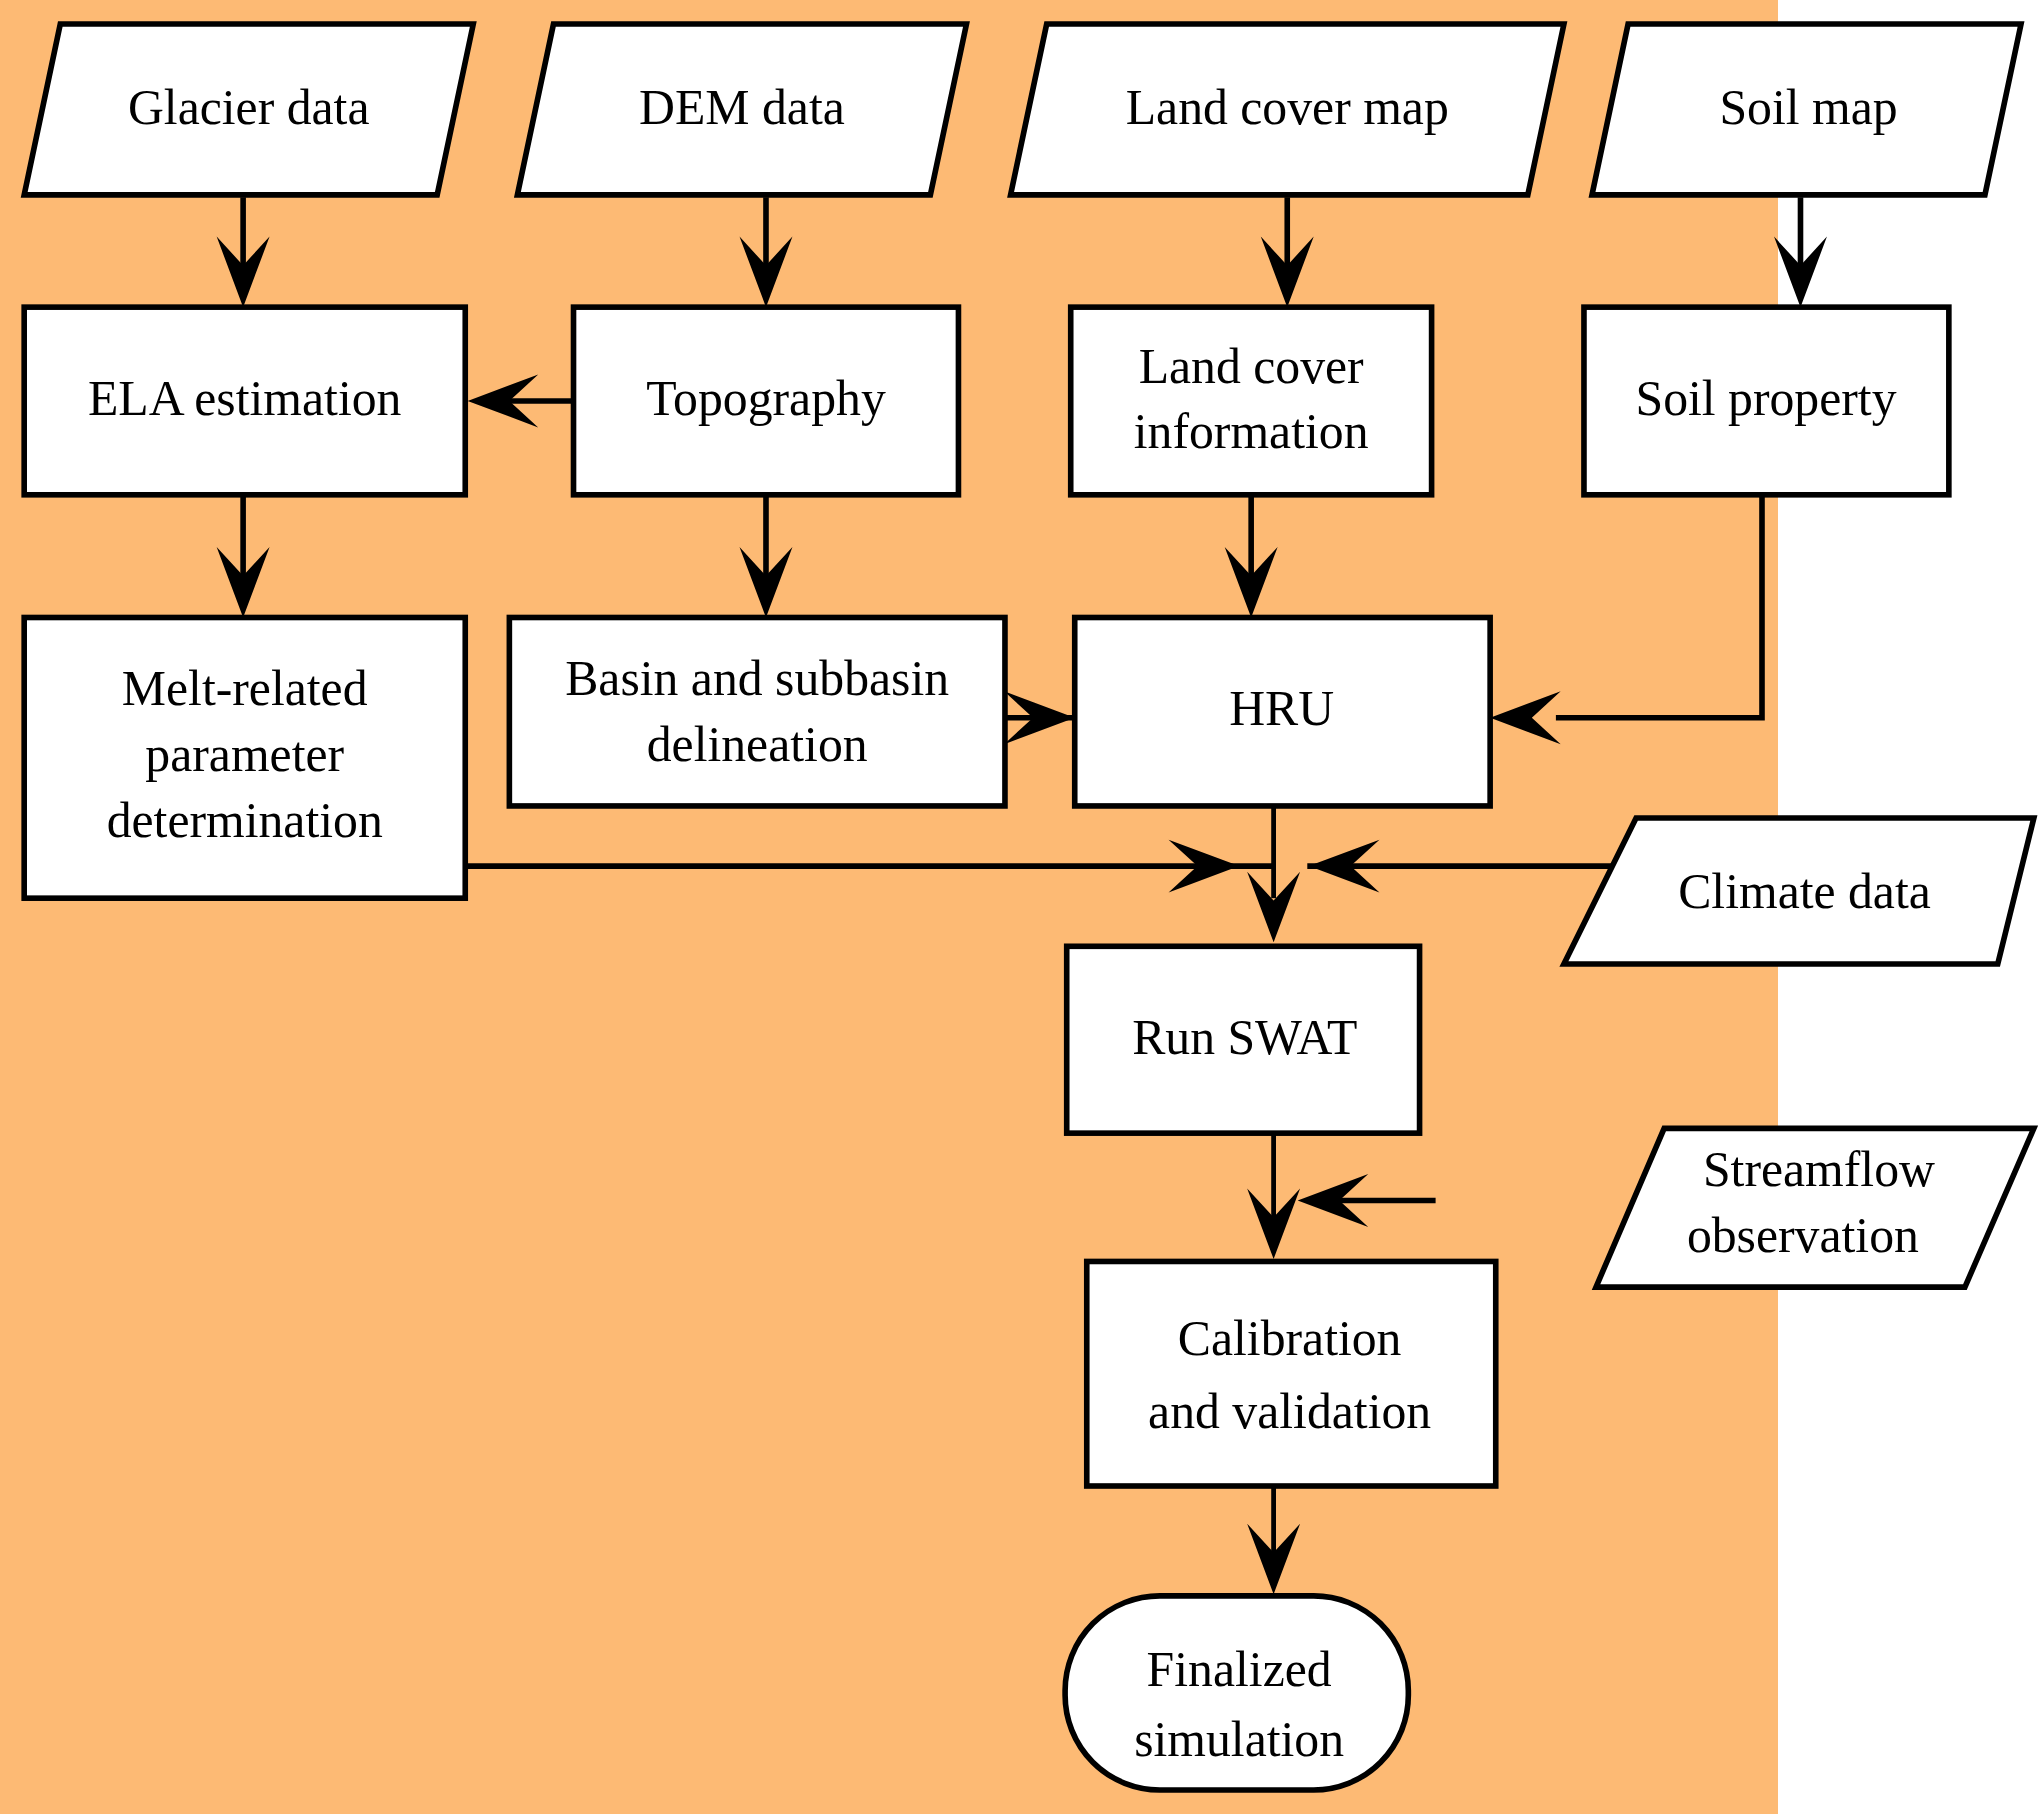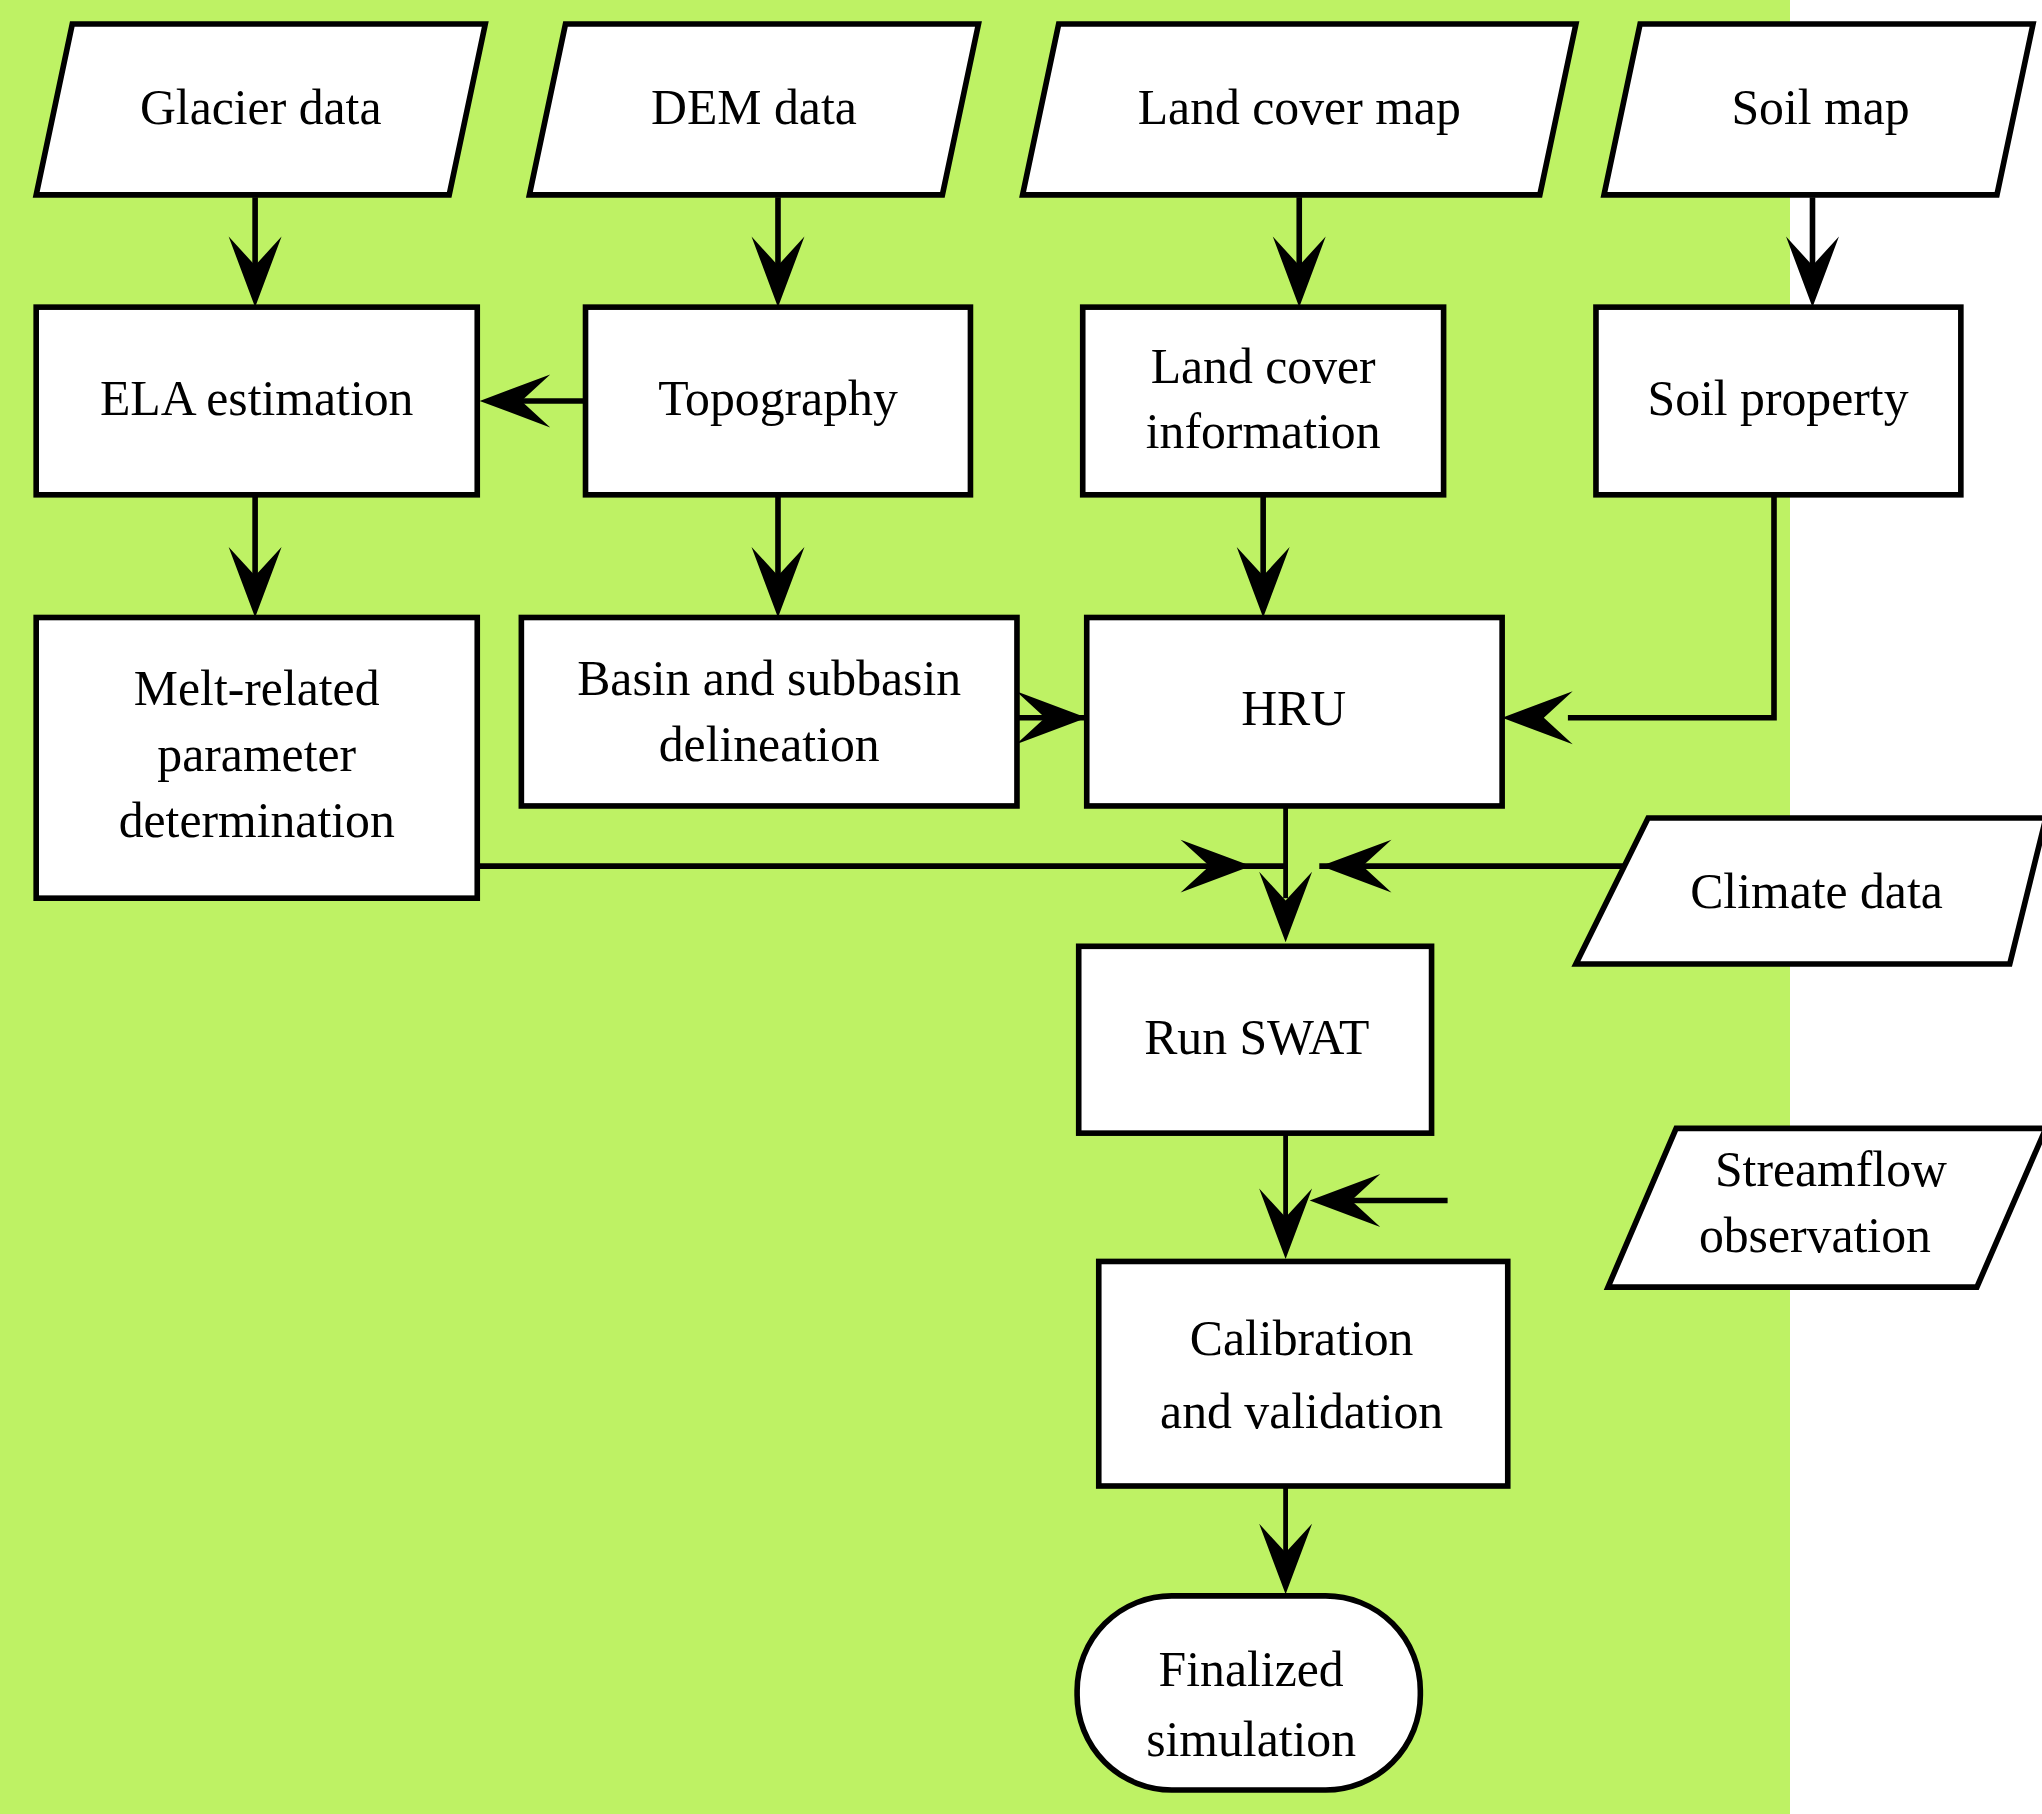--- a/index.html
+++ b/index.html
@@ -10,22 +10,21 @@
   body {
     width: 2042px;
     height: 1814px;
     font-family: "Liberation Serif", "DejaVu Serif", serif;
     overflow: hidden;
   }
   #flowchart-root {
     position: relative;
     width: 1778px;
     height: 1814px;
-    background: #bef264;
-    padding-left: 12px;
+    background: #fdba74;
   }
   svg.diagram {
     display: block;
     width: 2042px;
     height: 1814px;
   }
   .node-shape {
     fill: #ffffff;
     stroke: #000000;
     stroke-width: 7;

